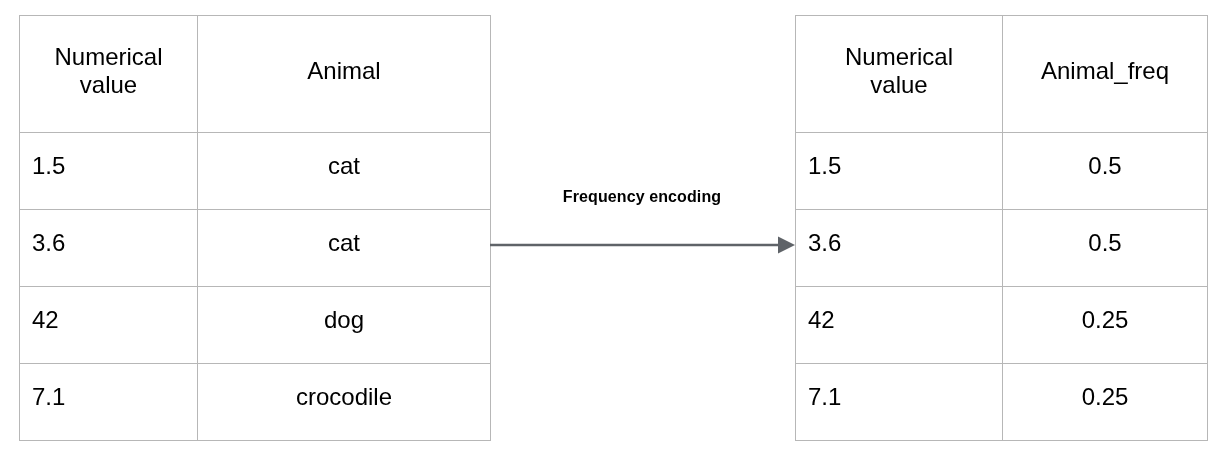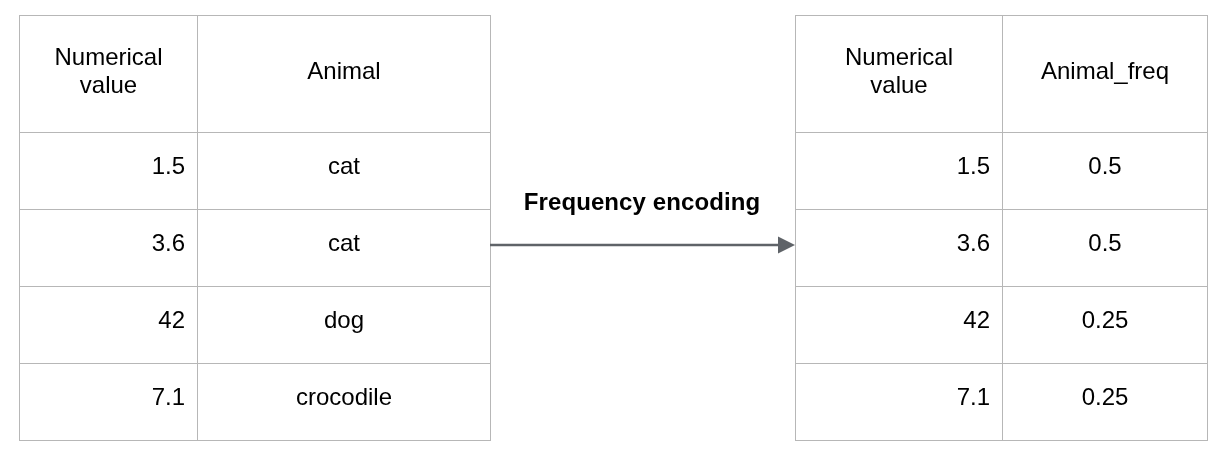--- a/index.html
+++ b/index.html
@@ -47,21 +47,21 @@
 
   .hdr-cell { height: 116px; }
   .body-cell { height: 76px; }
 
   .hdr-cell .cell-inner {
     text-align: center;
     position: relative;
     top: -3px;
   }
   .num-cell .cell-inner {
-    text-align: right;
+    text-align: left;
     position: relative;
     top: -5px;
   }
   .txt-cell .cell-inner {
     text-align: center;
     position: relative;
     top: -5px;
   }
 
   
@@ -89,21 +89,21 @@
     top: 188px;
     width: 305px;
     height: 75px;
   }
   #transform-label {
     position: absolute;
     left: 2px;
     top: 0px;
     width: 300px;
     text-align: center;
-    font-size: 24px;
+    font-size: 16px;
     font-weight: bold;
     color: #000000;
     letter-spacing: 0.1px;
     white-space: nowrap;
   }
   #transform-arrow {
     position: absolute;
     left: 0px;
     top: 44px;
     width: 305px;

